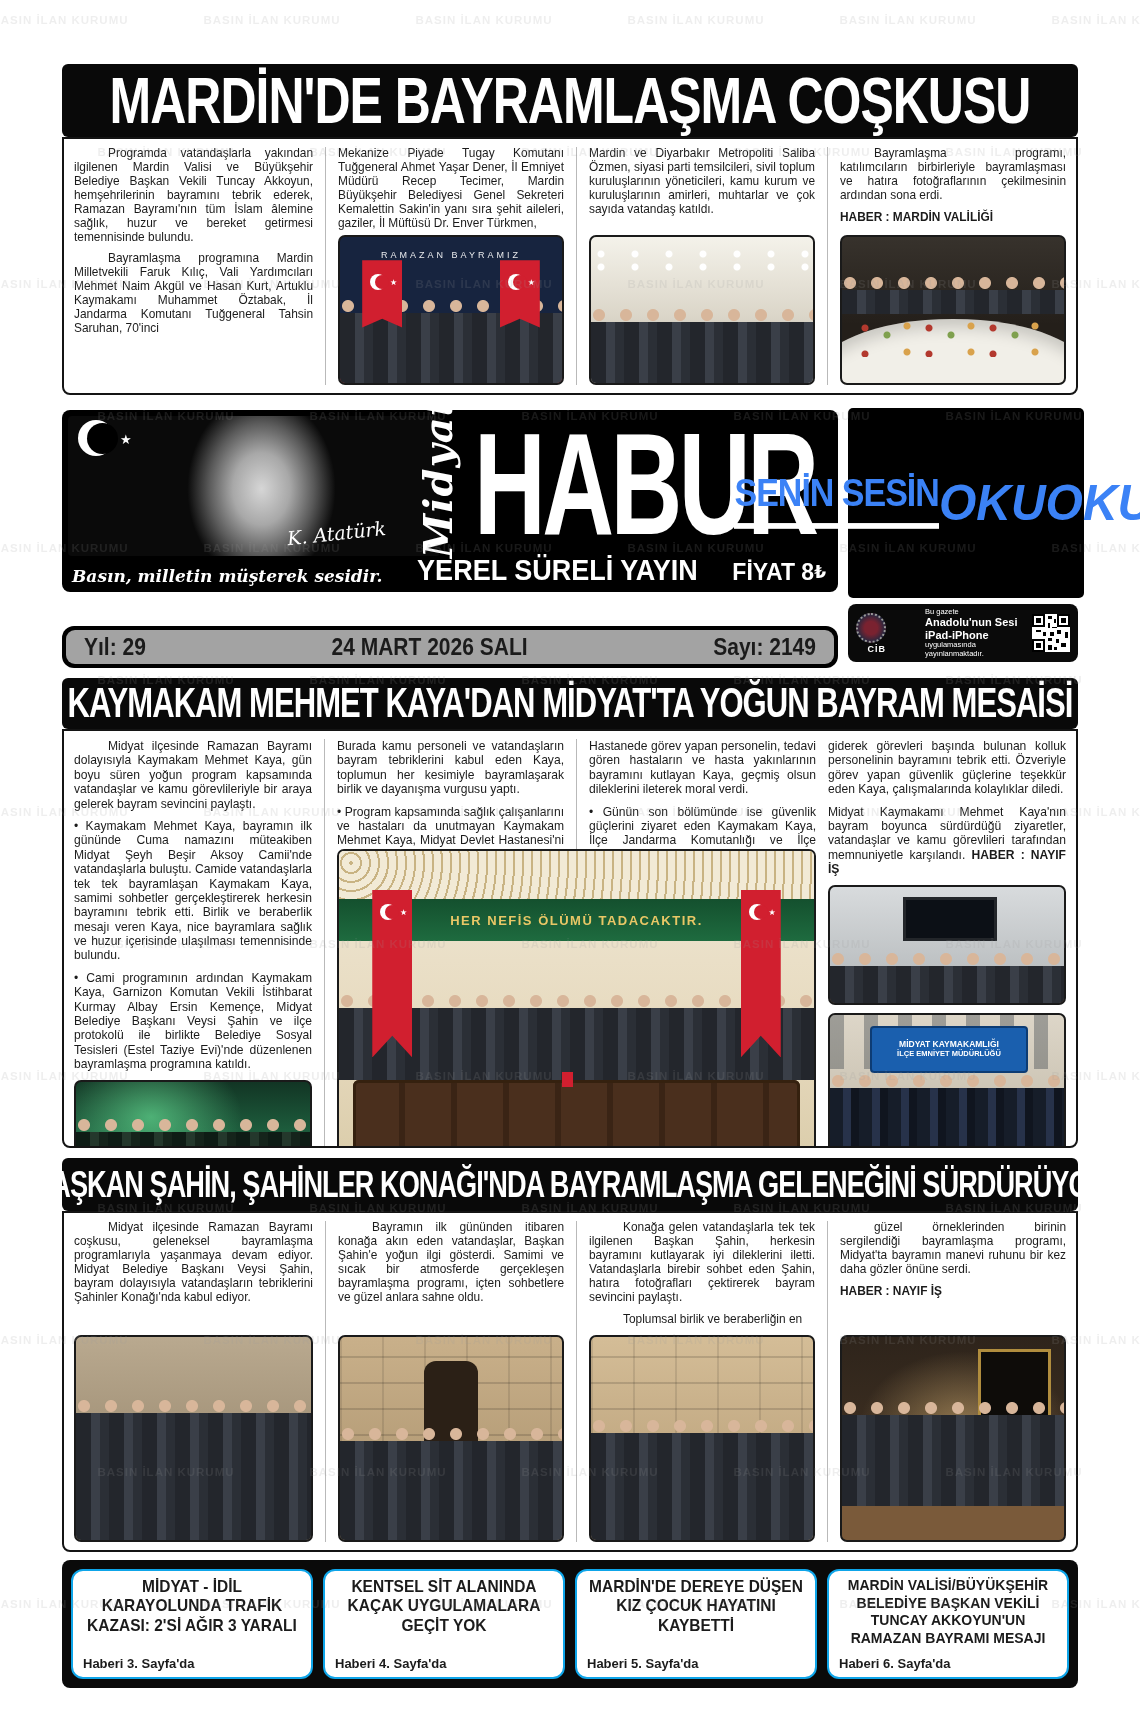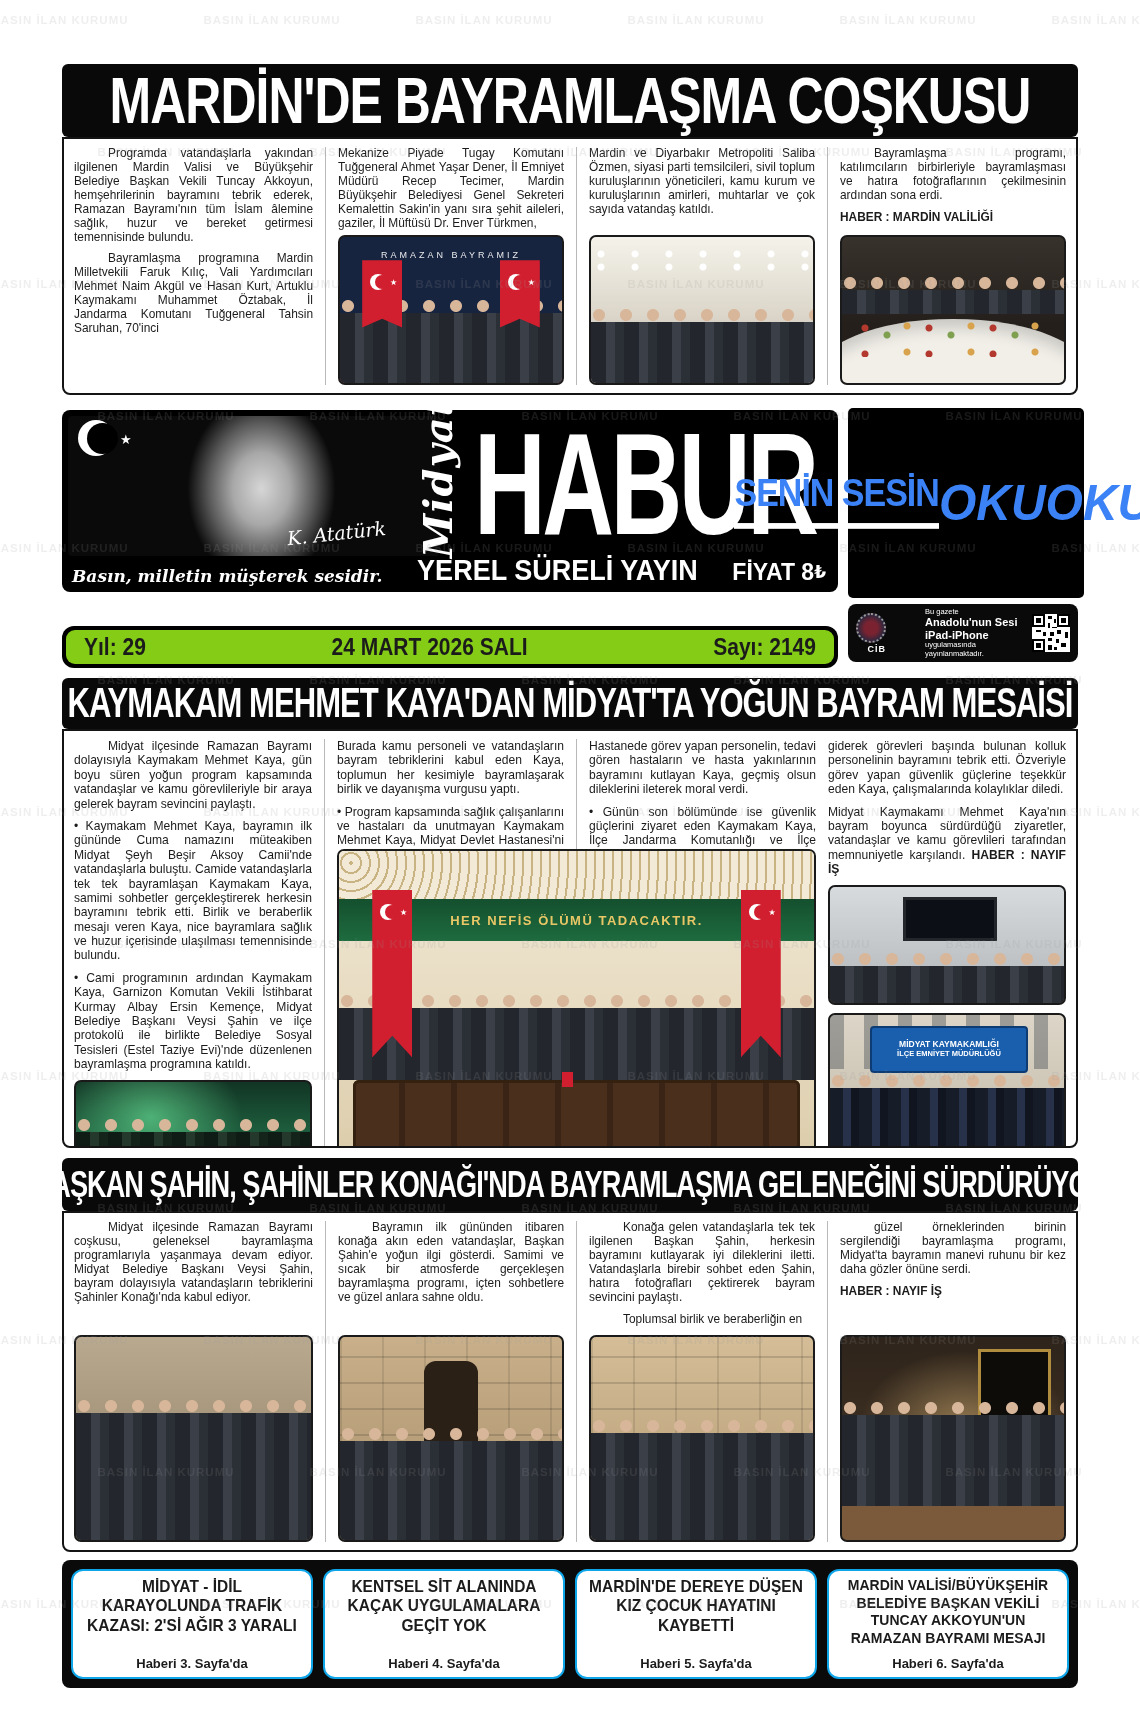--- a/index.html
+++ b/index.html
@@ -130,31 +130,31 @@
   .emblem{width:30px;display:flex;flex-direction:column;align-items:flex-end;gap:1px;}
   .emblem .ring{width:26px;height:26px;border-radius:50%;border:2px dotted #9a9a9a;
       background:radial-gradient(circle,#7a2230 35%,#28283f 75%);}
   .emblem .cib-label{font-size:9px;font-weight:bold;letter-spacing:1px;}
   .cib-text{flex:1;line-height:1.12;margin-left:32px;}
   .cib-text .s{font-size:7.5px;} .cib-text .b{font-size:11px;font-weight:bold;}
   .qr{width:38px;height:38px;background:#fff;flex:none;}
   
   #datebar{position:absolute;left:62px;top:626px;width:776px;height:42px;background:#000;border-radius:12px;
       padding:4px;box-sizing:border-box;z-index:2;}
-  #datebar .inner{background:#84cc16;border-radius:9px;height:100%;display:flex;align-items:center;
+  #datebar .inner{background:#a3a3a3;border-radius:9px;height:100%;display:flex;align-items:center;
       justify-content:space-between;padding:12px 18px;font-weight:bold;font-size:21px;box-sizing:border-box;}
   #datebar .inner span{transform:scaleY(1.12);display:inline-block;}
   
   #bstrip{position:absolute;left:62px;top:1560px;width:1016px;height:128px;background:#0a0a0a;border-radius:8px;
       z-index:2;display:flex;gap:10px;padding:9px;box-sizing:border-box;}
   .bbox{flex:1;background:#fff;border:2px solid #0ea5e9;border-radius:12px;display:flex;flex-direction:column;
       justify-content:space-between;padding:8px 10px 6px;box-sizing:border-box;min-width:0;}
   .bbox .t{font-weight:bold;font-size:15.5px;line-height:1.16;text-align:center;transform:scaleY(1.08);}
   .bbox.small .t{font-size:14px;}
-  .bbox .pg{font-weight:bold;font-size:13px;text-align:center;}
+  .bbox .pg{font-weight:bold;font-size:13px;text-align:left;}
 </style>
 </head>
 <body>
 
 <div class="page">
 
   <div class="hbar" id="h1">
     <span>MARDİN'DE BAYRAMLAŞMA COŞKUSU</span>
   </div>
   <div class="abody" id="a1b">

